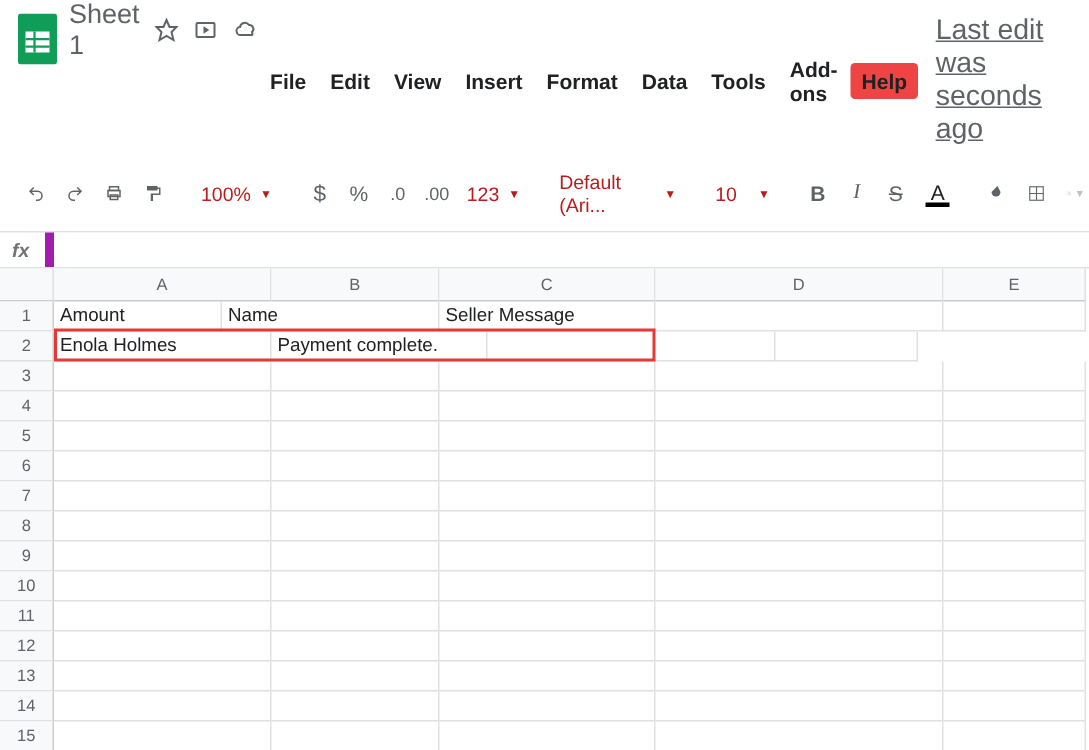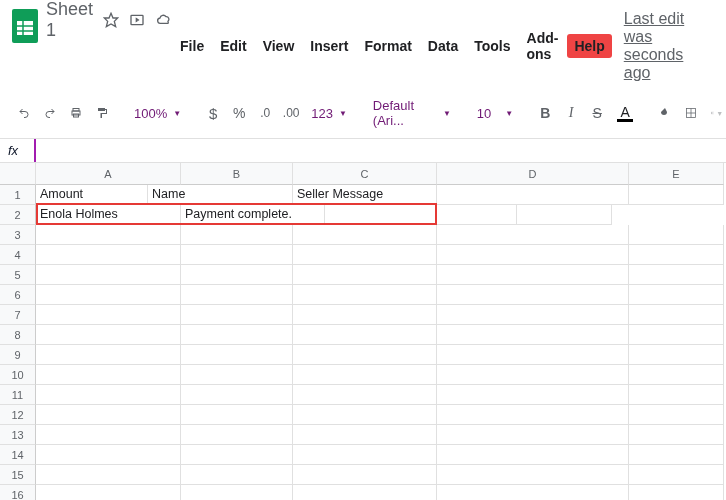--- a/index.html
+++ b/index.html
@@ -7,31 +7,31 @@
 .header { padding: 8px 12px 0 12px; display: flex; align-items: flex-start; gap: 8px; }
 .logo { width: 28px; height: 36px; display: flex; align-items: center; justify-content: center; }
 .logo svg { width: 26px; height: 34px; }
 .title-area { display: flex; flex-direction: row; }
 .title-row { display: flex; align-items: center; gap: 10px; height: 24px; }
 .doc-title { font-size: 18px; color: #5f6368; font-weight: 400; }
 .title-icon { color: #5f6368; cursor: pointer; display: flex; align-items: center; }
 .menu-bar { display: flex; gap: 2px; margin-top: 2px; align-items: center; }
 .menu-item { padding: 4px 7px; font-size: 14px; color: #202124; cursor: pointer; border-radius: 3px; font-weight: bold; }
 .menu-item.active { background: #ef4444; }
-.last-edit { font-size: 16px; color: #5f6368; text-decoration: underline; margin-left: 10px; cursor: pointer; }
+.last-edit { font-size: 19px; color: #5f6368; text-decoration: underline; margin-left: 10px; cursor: pointer; }
 .toolbar { display: flex; align-items: center; padding: 6px 12px; border-bottom: 1px solid #e0e0e0; gap: 2px; margin-top: 6px; }
 .tb-btn { padding: 5px 6px; color: #5f6368; cursor: pointer; display: flex; align-items: center; justify-content: center; border-radius: 2px; min-width: 24px; height: 26px; }
 .tb-sep { width: 1px; height: 20px; background: #e0e0e0; margin: 0 5px; }
-.tb-drop { display: flex; align-items: center; gap: 4px; padding: 4px 6px; cursor: pointer; color: #701a75; font-size: 13px; }
+.tb-drop { display: flex; align-items: center; gap: 4px; padding: 4px 6px; cursor: pointer; color: #b91c1c; font-size: 13px; }
 .tb-drop .caret { font-size: 8px; margin-left: 2px; }
 .text-color-btn { display: flex; flex-direction: column; align-items: center; padding: 2px 6px; cursor: pointer; }
 .text-color-btn .letter { font-size: 14px; line-height: 14px; color: #202124; }
 .text-color-btn .bar { width: 16px; height: 3px; background: #000; }
 .fx-row { display: flex; align-items: center; border-bottom: 1px solid #e0e0e0; height: 24px; }
-.fx-label { width: 36px; padding: 0 8px; font-style: italic; color: #0f172a; font-size: 13px; border-right: 2px solid #a21caf; height: 100%; display: flex; align-items: center; }
+.fx-label { width: 36px; padding: 0 8px; font-style: italic; color: #737373; font-size: 13px; border-right: 6px solid #a21caf; height: 100%; display: flex; align-items: center; font-weight: bold; }
 .fx-input { flex: 1; padding: 0 8px; height: 100%; border: none; outline: none; font-size: 13px; }
 .grid { display: flex; flex-direction: column; }
 .col-headers { display: flex; height: 22px; }
 .corner { width: 36px; border-right: 1px solid #e0e0e0; border-bottom: 1px solid #ccc; background: #f8f9fa; }
 .col-h { border-right: 1px solid #e0e0e0; border-bottom: 1px solid #ccc; background: #f8f9fa; display: flex; align-items: center; justify-content: center; font-size: 11px; color: #5f6368; cursor: pointer; }
 .col-A { width: 145px; } .col-B { width: 112px; } .col-C { width: 144px; } .col-D { width: 192px; } .col-E { width: 95px; }
 .row { display: flex; height: 20px; }
 .row-h { width: 36px; border-right: 1px solid #ccc; border-bottom: 1px solid #e0e0e0; background: #f8f9fa; display: flex; align-items: center; justify-content: center; font-size: 11px; color: #5f6368; cursor: pointer; }
 .cell { border-right: 1px solid #e0e0e0; border-bottom: 1px solid #e0e0e0; padding: 2px 4px; font-size: 12.5px; overflow: hidden; white-space: nowrap; cursor: cell; }
 .highlight-row { position: relative; }

